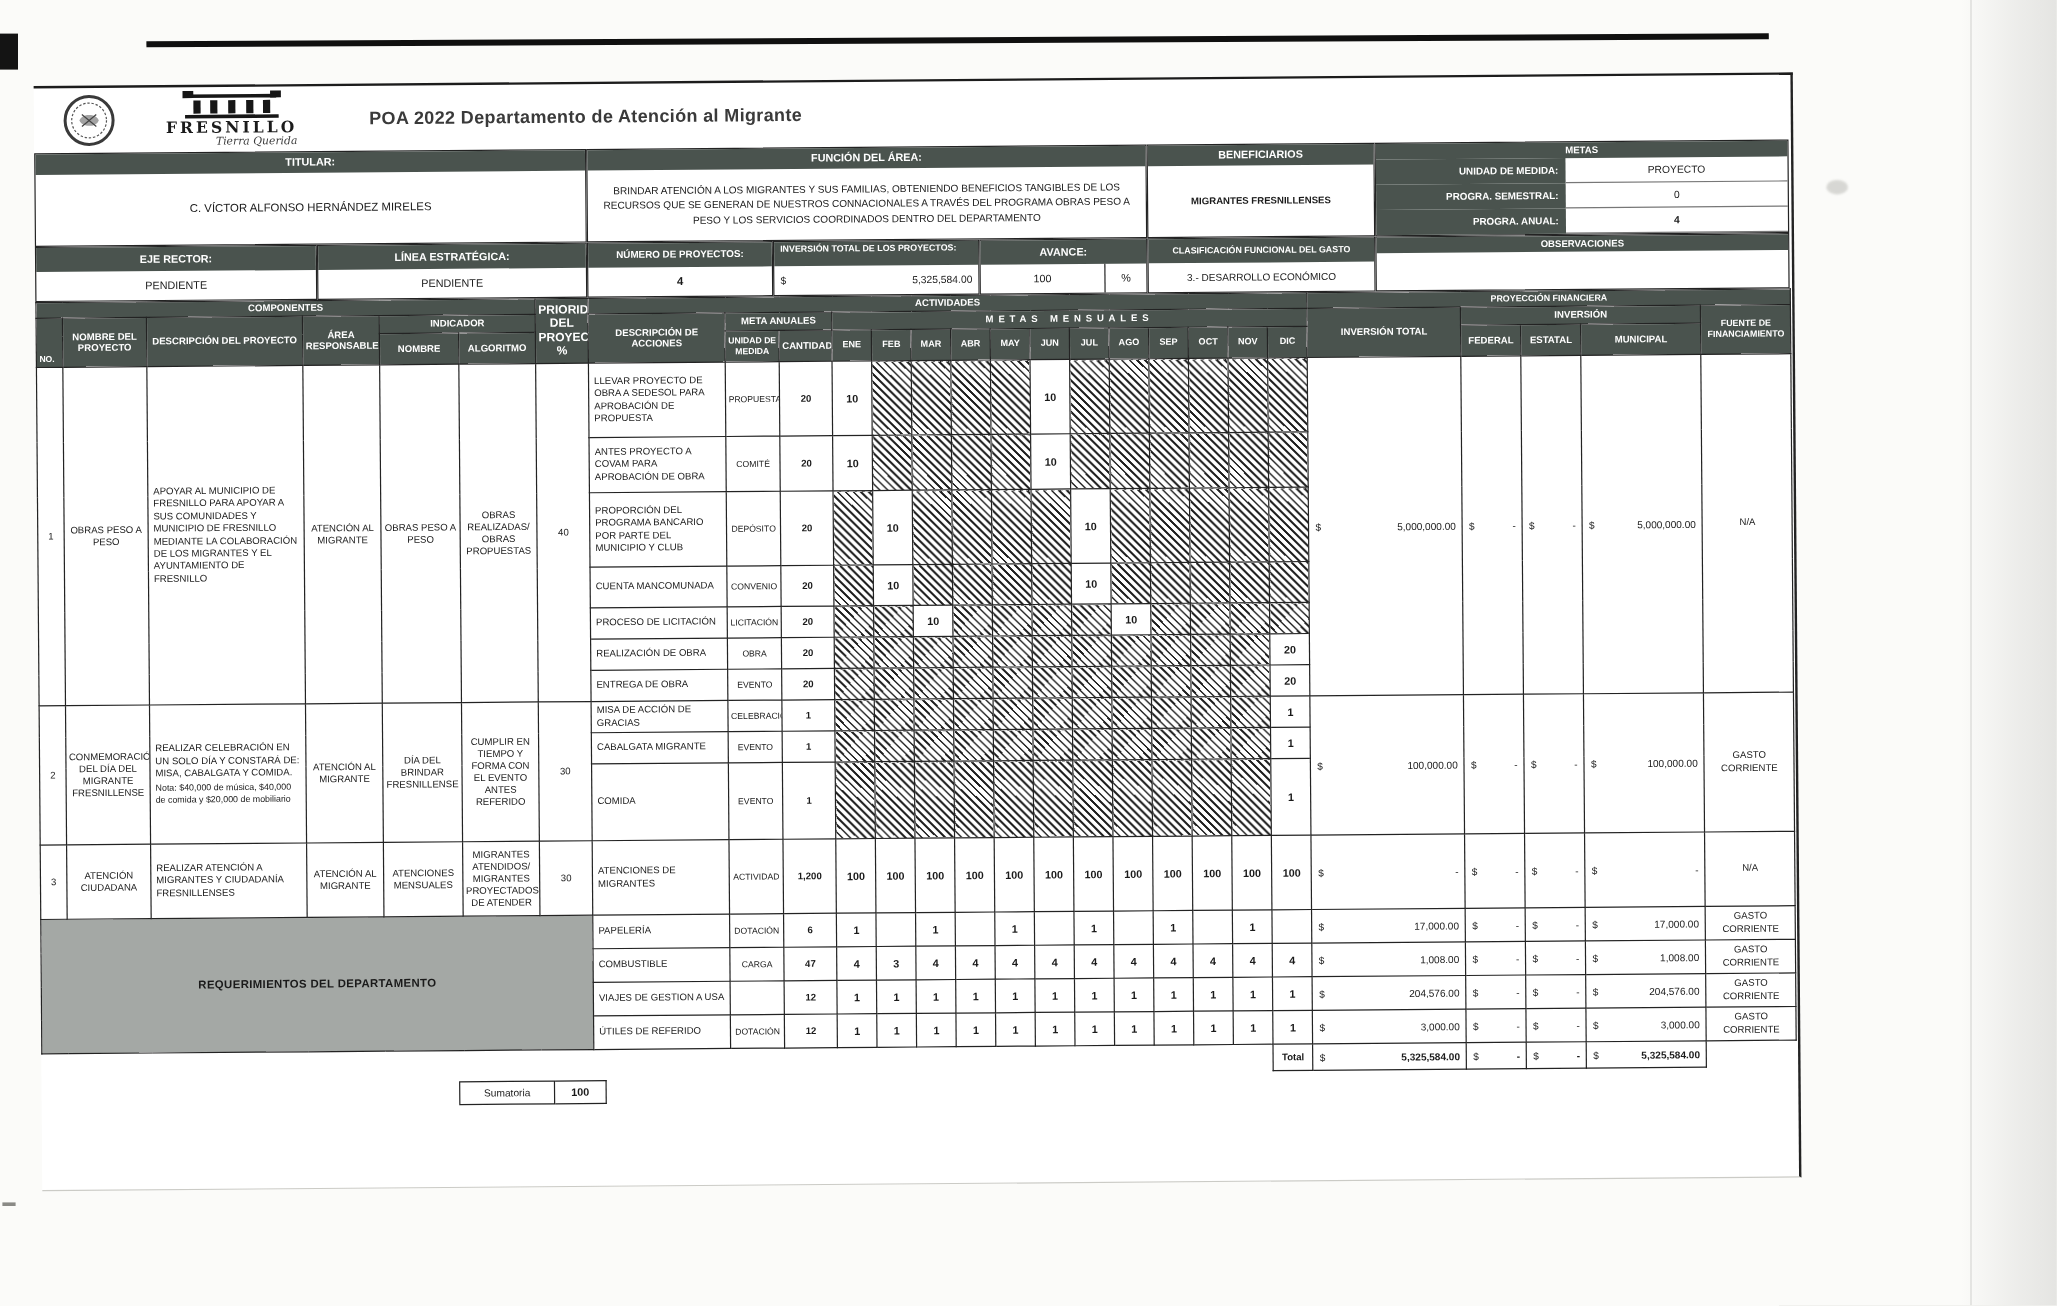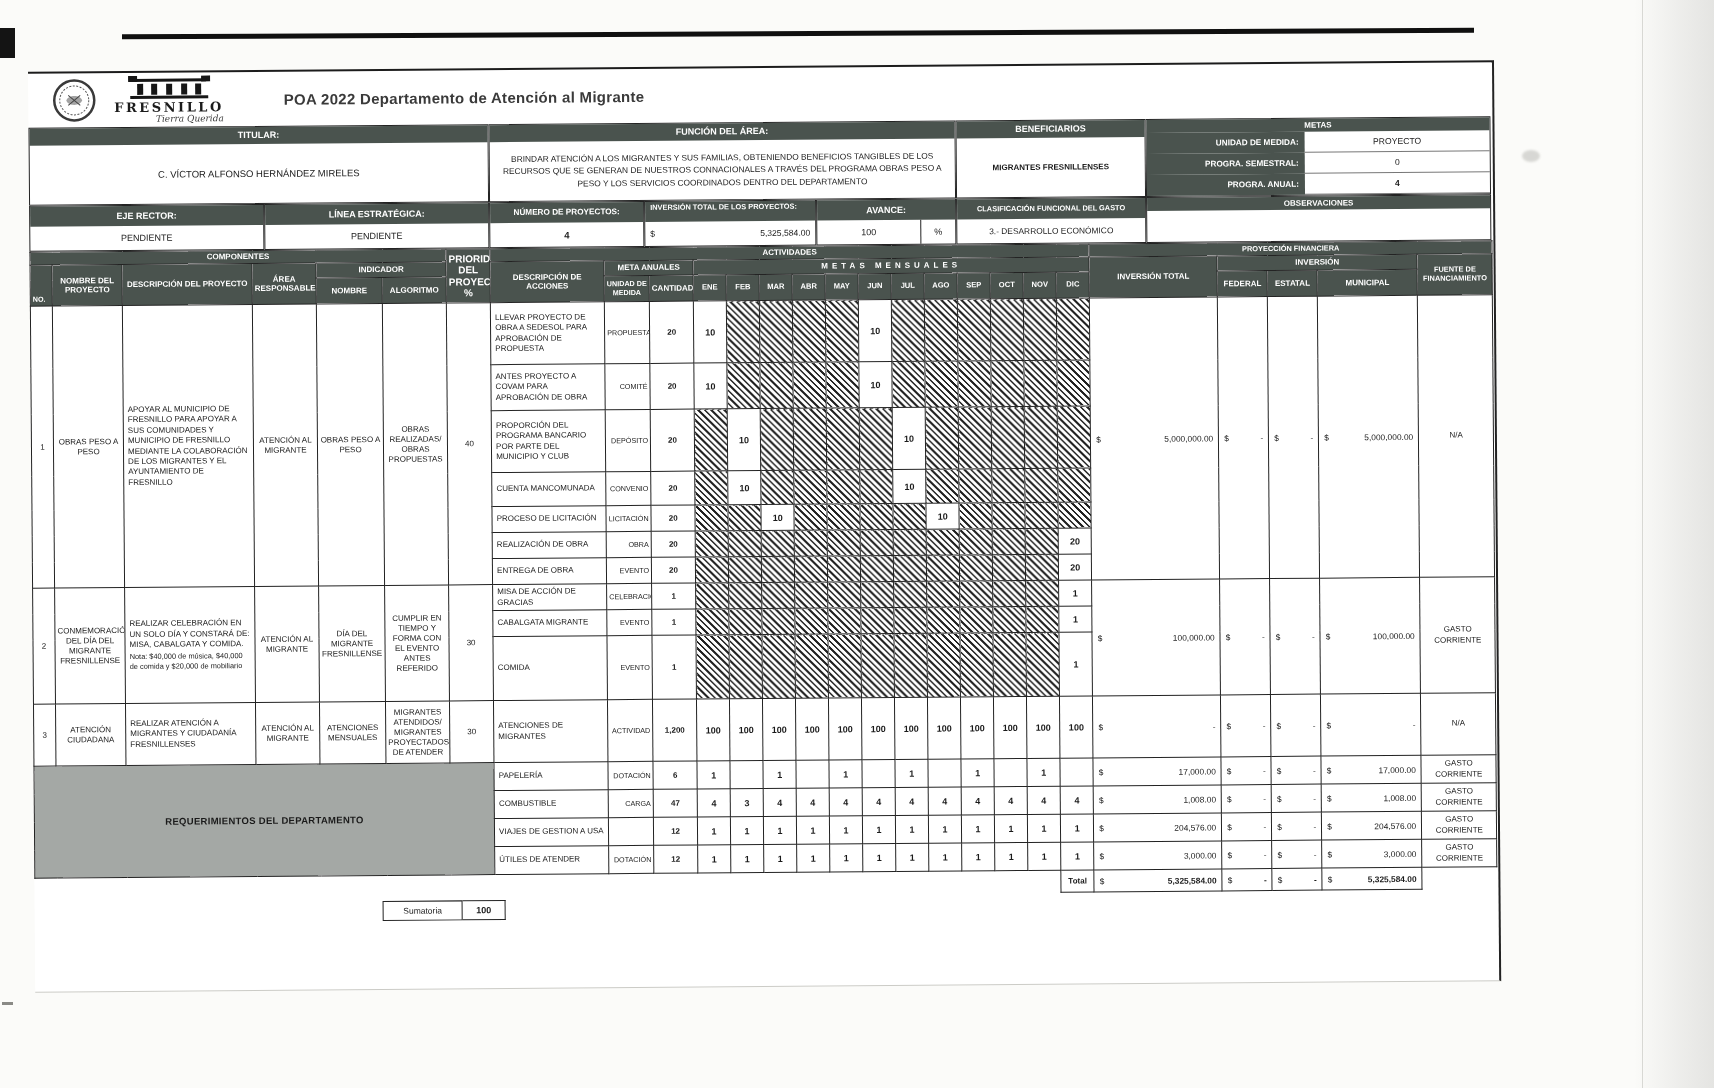--- a/index.html
+++ b/index.html
@@ -13,21 +13,21 @@
   .rightline{position:absolute;left:1642px;top:0;width:1px;height:100%;background:#d8d8d4;}
   .smudge{position:absolute;left:1522px;top:150px;width:18px;height:12px;background:#b5b5b0;border-radius:50%;opacity:.5;filter:blur(1px);}
   .bottomdash{position:absolute;left:2px;top:1002px;width:11px;height:3px;background:#8a8a86;}
 
   .sheet{position:absolute;left:28px;top:66px;width:1466px;box-sizing:border-box;background:#fff;
          border-top:2px solid #1c1c1c;border-right:2px solid #232323;border-left:1px solid #ececе8;
          border-bottom:1px solid #cbcbc6;padding:0 0 68px 0;transform:rotate(-0.45deg);transform-origin:50% 0;}
 
   
   .dochead{display:flex;align-items:center;height:54px;padding-left:24px;}
-  .flogo{margin-left:18px;display:flex;flex-direction:column;align-items:center;line-height:1;}
+  .flogo{margin-left:42px;display:flex;flex-direction:column;align-items:center;line-height:1;}
   .lname{font-family:"DejaVu Serif",serif;font-size:13px;letter-spacing:2.5px;font-weight:700;color:#1b1b1b;margin-top:1px;}
   .lmotto{font-family:"DejaVu Serif",serif;font-style:italic;font-size:9px;color:#3c3c3c;margin-top:1px;align-self:flex-end;}
   .dtitle{margin-left:60px;font-size:15px;font-weight:700;color:#3a3a3a;letter-spacing:.3px;}
 
   
   .inforow{display:flex;}
   .blk{border:1px solid #232323;box-sizing:border-box;background:#fff;}
   .band{background:#4a534e;color:#fff;font-weight:700;text-align:center;}
   .b17{height:17px;line-height:17px;font-size:9px;}
   .b20{height:20px;line-height:20px;font-size:9px;}
@@ -39,21 +39,21 @@
   .min{display:flex;justify-content:space-between;align-items:center;padding:0 5px;}
 
   
   table.main{border-collapse:collapse;table-layout:fixed;width:1462px;}
   .main th,.main td{border:1px solid #232323;padding:0;overflow:hidden;}
   .main th.band{font-size:8px;line-height:1.15;padding:1px 2px;font-weight:700;}
   .main th.mh{font-size:7.6px;}
   .sp{letter-spacing:4px;}
   td.c{text-align:center;font-size:8px;line-height:1.25;padding:1px 2px;vertical-align:middle;}
   td.l{text-align:left;font-size:8px;line-height:1.3;padding:2px 4px;vertical-align:middle;}
-  td.unit{font-size:7.2px;text-align:right;}
+  td.unit{font-size:7.2px;}
   td.mc{text-align:center;font-size:9px;font-weight:600;}
   td.hatch{background:repeating-linear-gradient(45deg,#ffffff 0,#ffffff 3px,#1f1f1f 3px,#1f1f1f 4.6px);}
   td.money{font-size:8.4px;vertical-align:middle;}
   td.src{font-size:8px;font-weight:400;text-align:center;vertical-align:middle;padding:1px 3px;line-height:1.3;}
   td.reqbox{background:#a4a8a5;text-align:center;font-weight:700;font-size:9.5px;letter-spacing:.3px;}
   td.nb{border:none;background:transparent;}
   .b{font-weight:700;}
   .nota{font-size:7.4px;margin-top:2px;}
   .sumatoria{display:flex;margin:3px 0 0 348px;height:20px;}
   .sl{width:78px;border:1px solid #232323;font-size:8.5px;display:flex;align-items:center;justify-content:center;}
@@ -389,21 +389,21 @@
       </tr>
 
       <tr style="height:26px">
         <td class="c" rowspan="3">2</td>
         <td class="c" rowspan="3">CONMEMORACIÓN DEL DÍA DEL MIGRANTE FRESNILLENSE</td>
         <td class="l" rowspan="3">
           <div>REALIZAR CELEBRACIÓN EN UN SOLO DÍA Y CONSTARÁ DE: MISA, CABALGATA Y COMIDA.</div>
           <div class="nota">Nota: $40,000 de música, $40,000 de comida y $20,000 de mobiliario</div>
         </td>
         <td class="c" rowspan="3">ATENCIÓN AL MIGRANTE</td>
-        <td class="c" rowspan="3">DÍA DEL MIGRANTE FRESNILLENSE</td>
+        <td class="c" rowspan="3">DÍA DEL BRINDAR FRESNILLENSE</td>
         <td class="c" rowspan="3">CUMPLIR EN TIEMPO Y FORMA CON EL EVENTO ANTES REFERIDO</td>
         <td class="c" rowspan="3">30</td>
         <td class="l">MISA DE ACCIÓN DE GRACIAS</td>
         <td class="c unit">CELEBRACIÓN</td>
         <td class="c b">1</td>
         <td class="mc hatch"></td>
             <td class="mc hatch"></td>
             <td class="mc hatch"></td>
             <td class="mc hatch"></td>
             <td class="mc hatch"></td>
@@ -646,21 +646,21 @@
             </td>
         <td class="money">
               <div class="min">
                 <span>$</span>
                 <span>204,576.00</span>
               </div>
             </td>
         <td class="src">GASTO CORRIENTE</td>
       </tr>
       <tr style="height:28px">
-        <td class="l">ÚTILES DE ATENDER</td>
+        <td class="l">ÚTILES DE REFERIDO</td>
         <td class="c unit">DOTACIÓN</td>
         <td class="c b">12</td>
         <td class="mc">1</td>
             <td class="mc">1</td>
             <td class="mc">1</td>
             <td class="mc">1</td>
             <td class="mc">1</td>
             <td class="mc">1</td>
             <td class="mc">1</td>
             <td class="mc">1</td>

